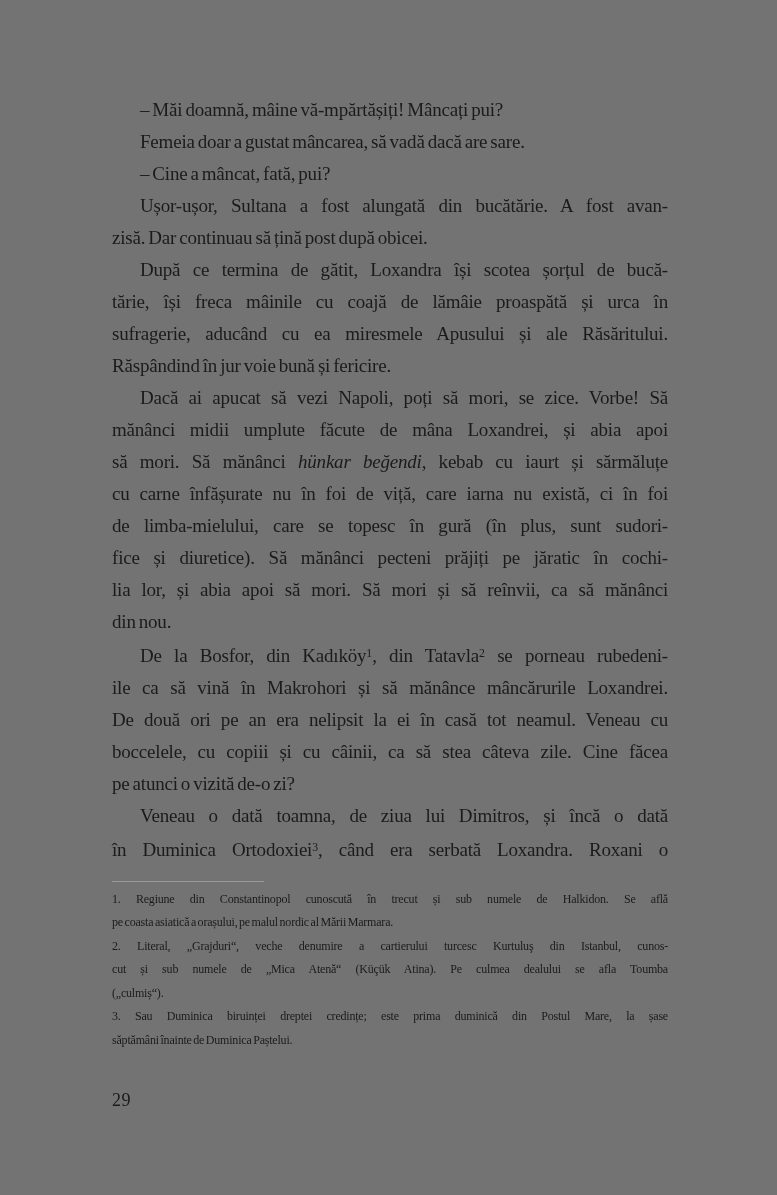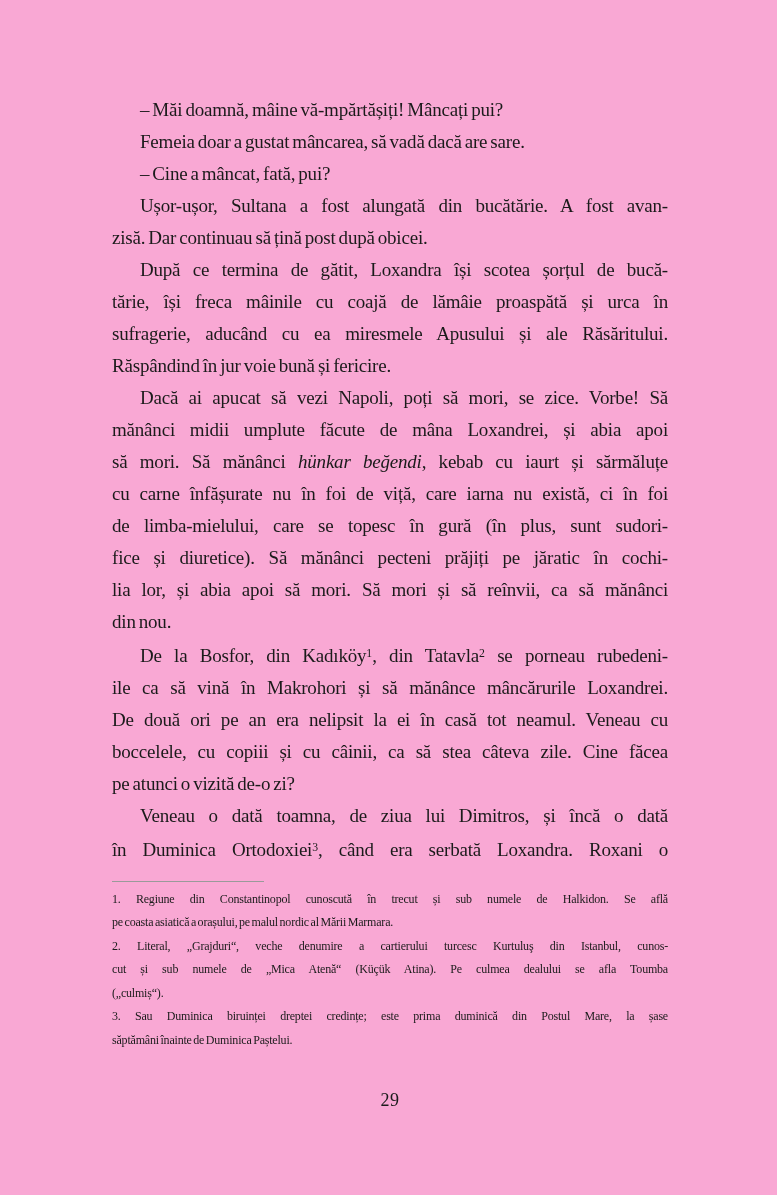--- a/index.html
+++ b/index.html
@@ -4,21 +4,21 @@
 <style>
   html, body {
     margin: 0;
     padding: 0;
     background: #ffffff;
   }
   .page {
     position: relative;
     width: 777px;
     height: 1195px;
-    background: #f9a8d4;
+    background: #737373;
     font-family: "Liberation Serif", serif;
     color: #1b1b1b;
     overflow: hidden;
   }
   .text-block {
     position: absolute;
     left: 112px;
     top: 94px;
     width: 556px;
   }
@@ -49,21 +49,20 @@
     font-size: 12px;
     line-height: 23.5px;
     letter-spacing: -0.2px;
     word-spacing: -1.2px;
     text-align: justify;
     text-align-last: justify;
   }
   .fline.last { text-align-last: left; }
   .page-number {
     margin-top: 38px;
-    text-align: center;
     font-size: 18px;
     letter-spacing: 0.5px;
   }
 </style>
 </head>
 <body>
 
 <div class="page">
   <div class="text-block">
     <div id="main-text">

